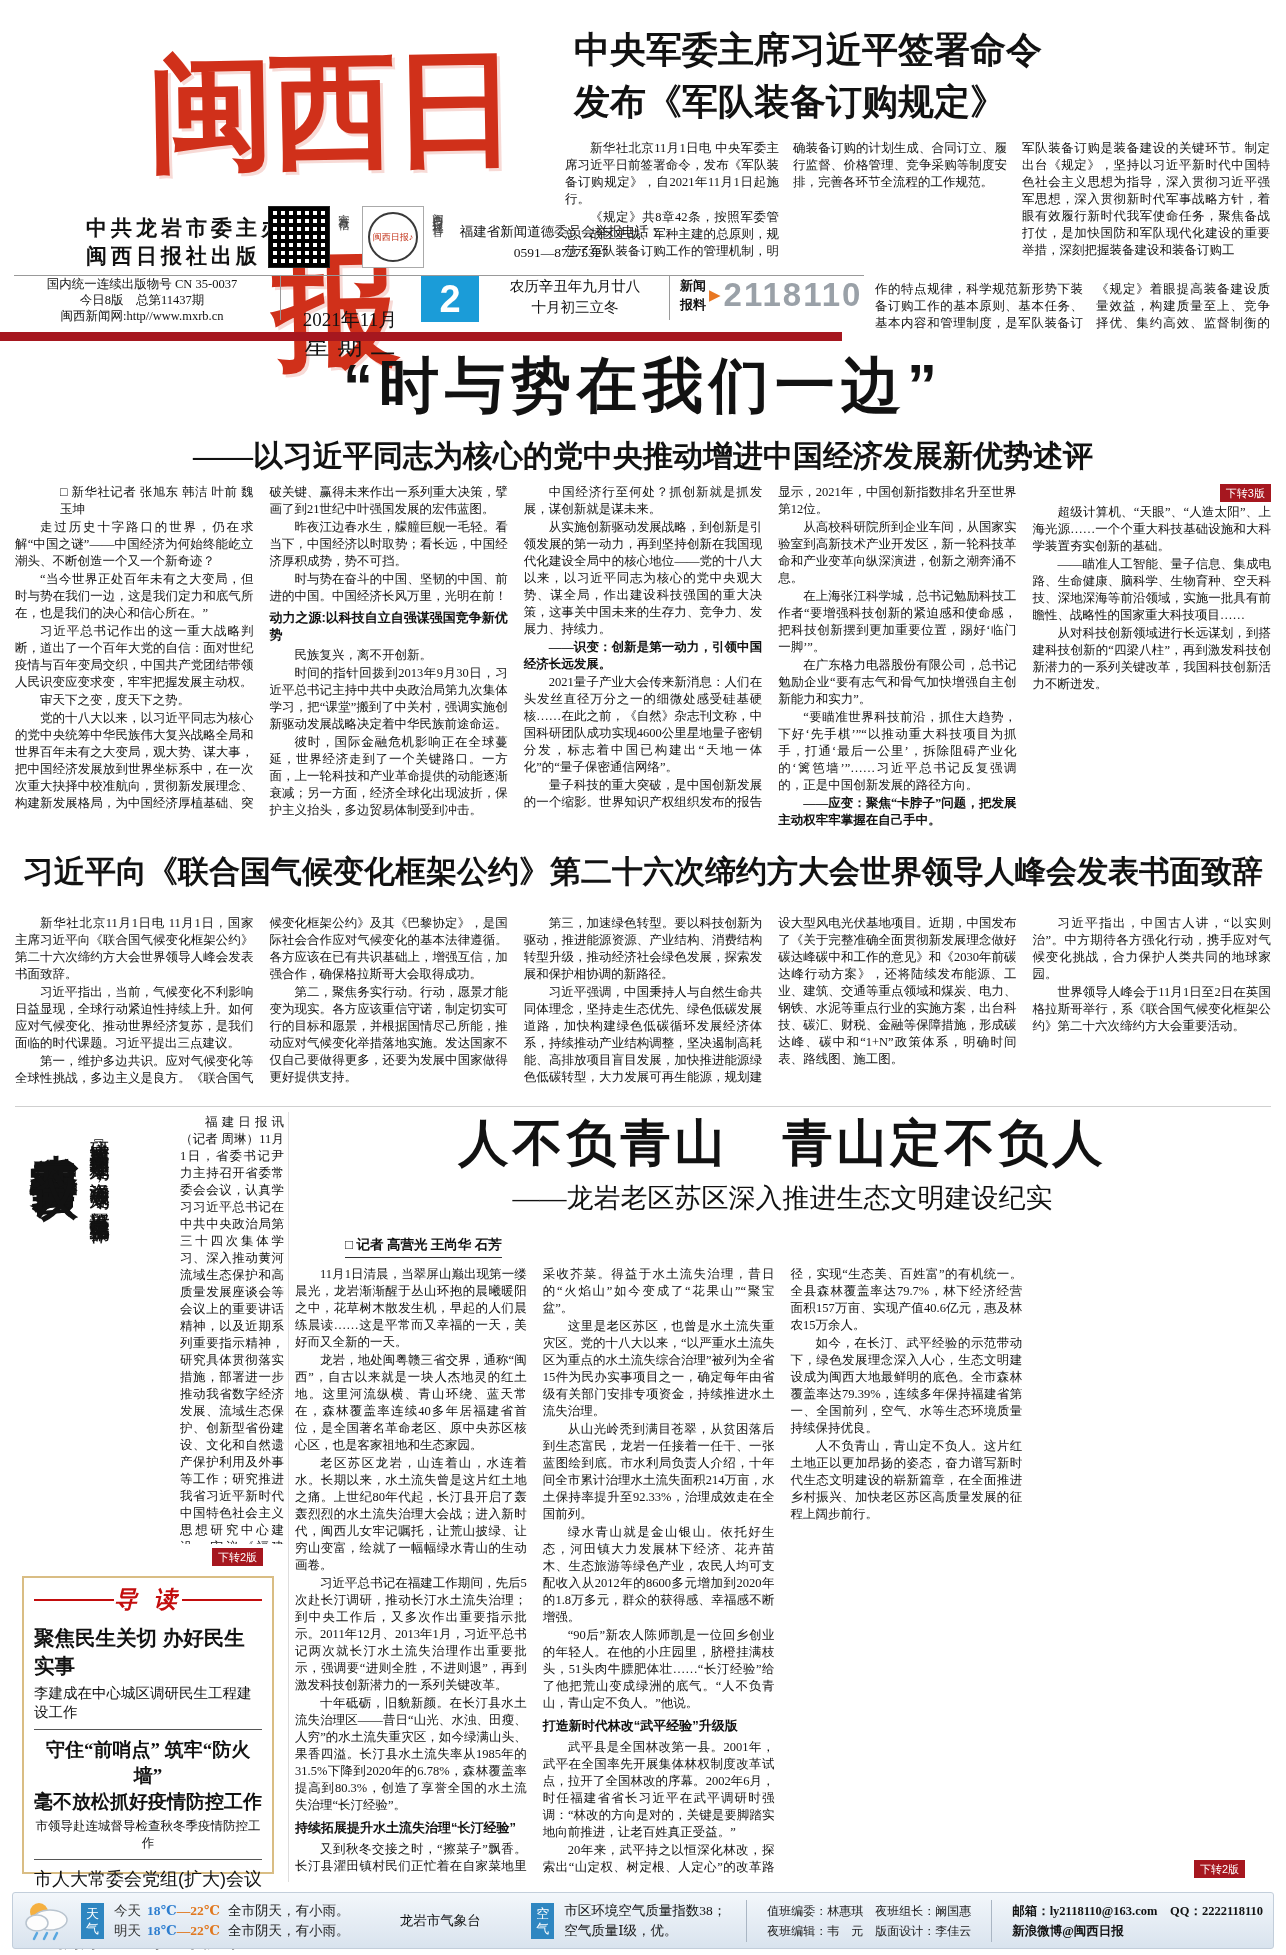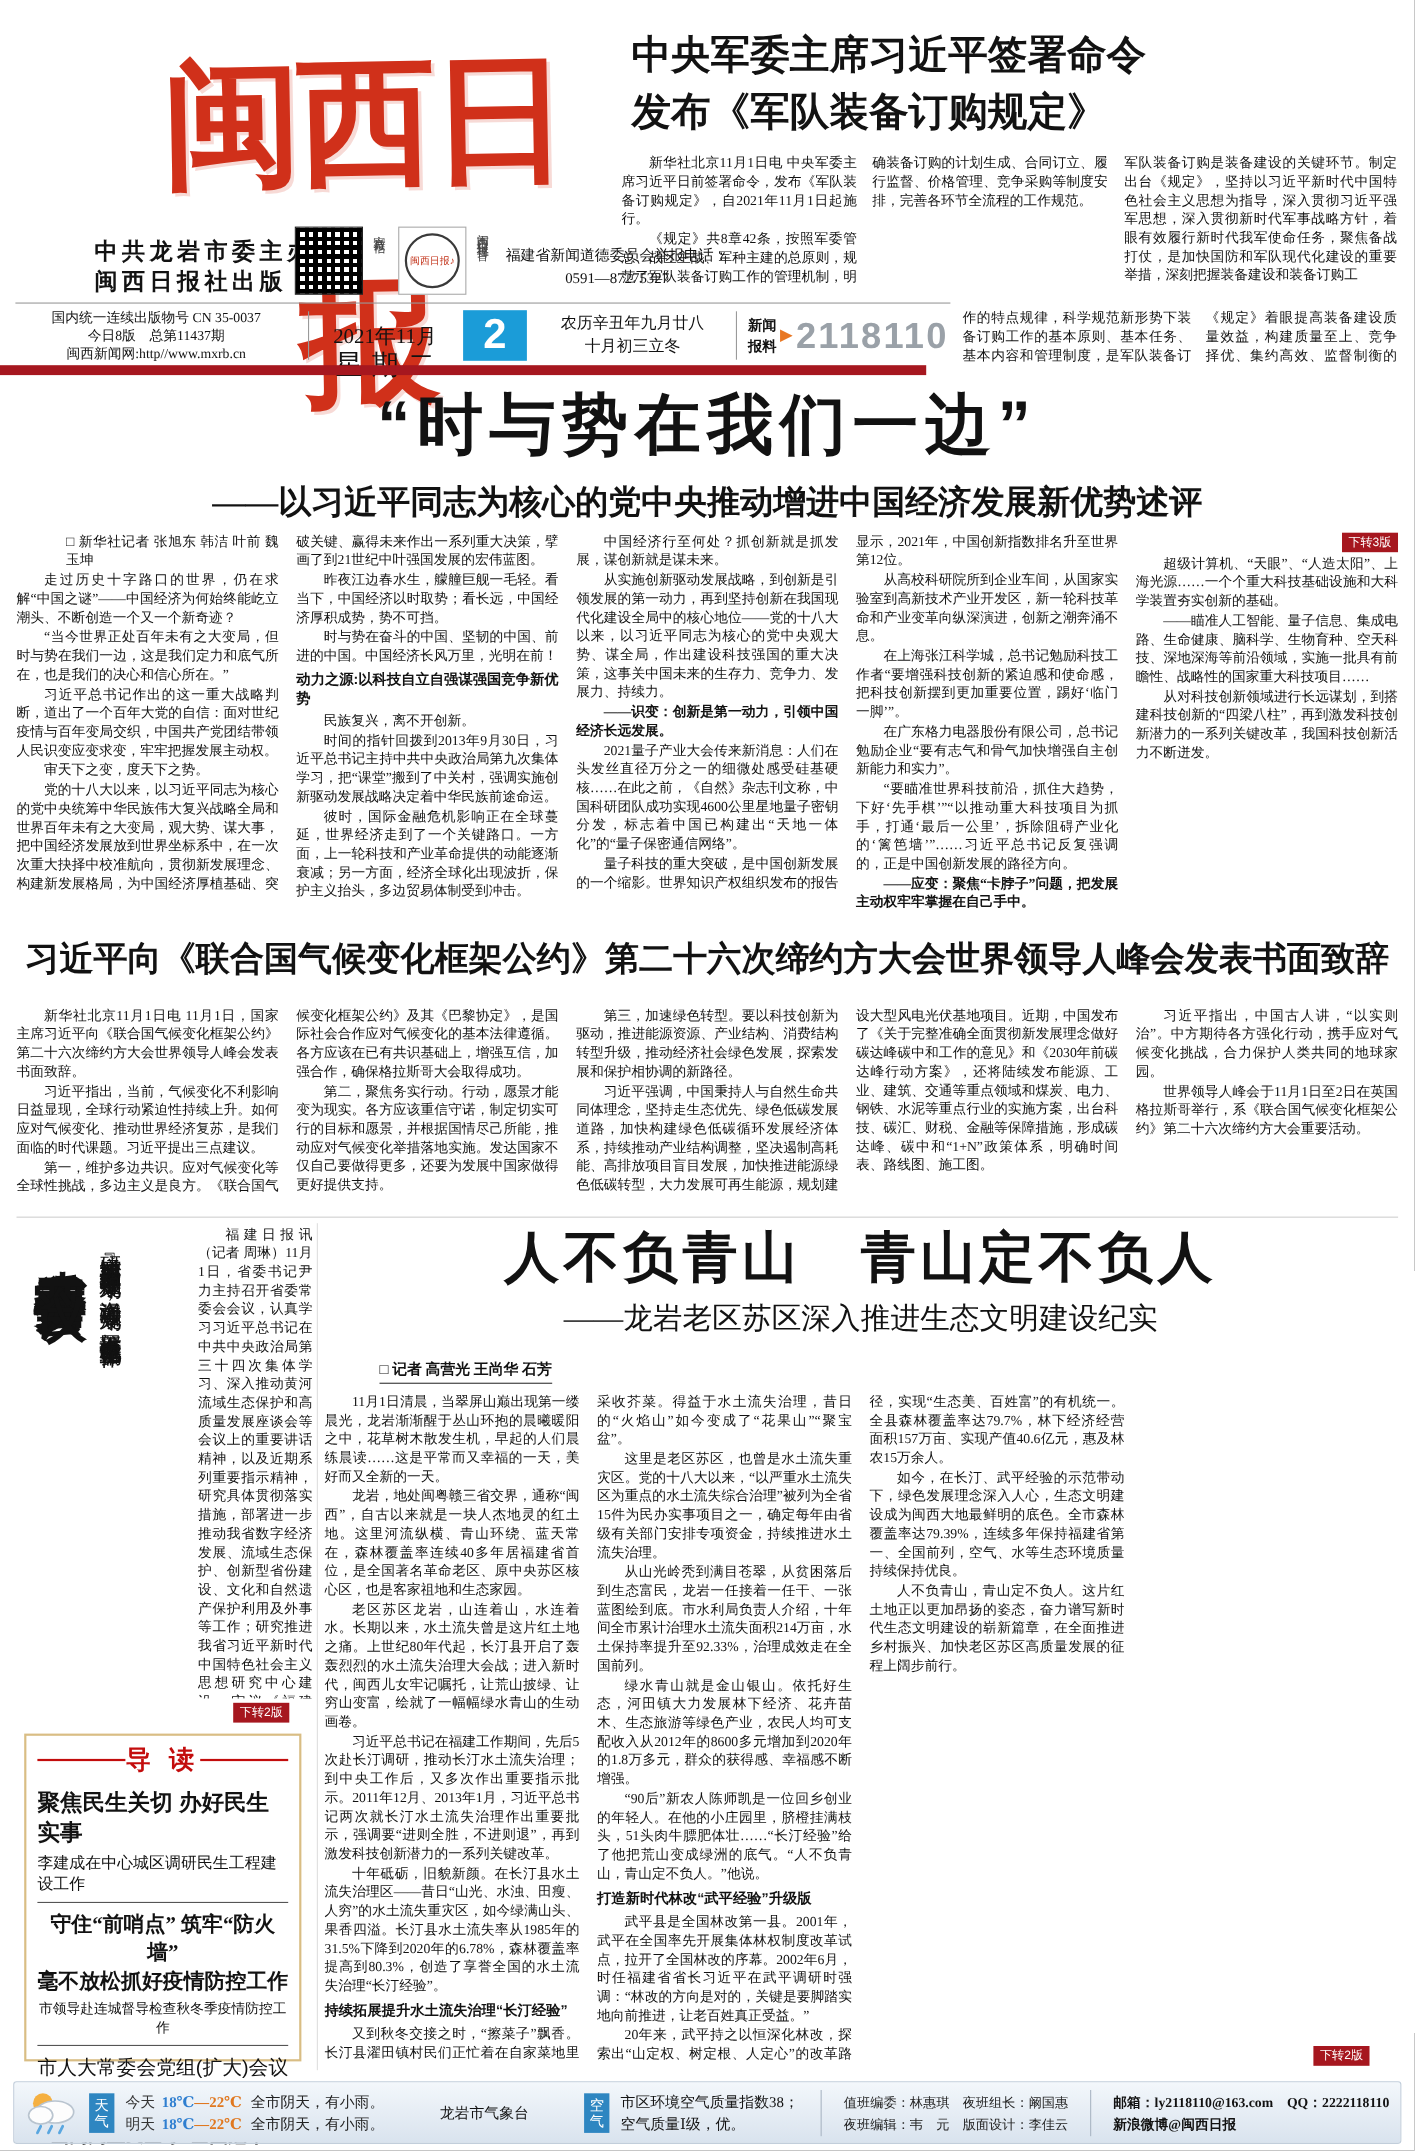--- a/index.html
+++ b/index.html
@@ -30,21 +30,21 @@
   .news{font-size:12.5px;line-height:17px;text-align:justify;}
   .news p{margin:0 0 1px 0;text-indent:2em;}
   .cont p{text-indent:0;}
   #mil-bodyA{left:565px;top:140px;width:442px;height:132px;column-count:2;column-gap:14px;column-fill:auto;overflow:hidden;}
   #mil-bodyB{left:1022px;top:140px;width:248px;height:190px;overflow:hidden;}
   #mil-contA{left:875px;top:281px;width:208px;height:52px;overflow:hidden;}
   #mil-contB{left:1096px;top:281px;width:174px;height:52px;overflow:hidden;}
 
   
   #datebar{left:14px;top:275px;width:850px;height:57px;border-top:1px solid #999;
-        display:flex;align-items:center;}
+        display:flex;align-items:flex-start;}
   .dv{width:1px;height:44px;background:#9a9a9a;margin:0 10px;flex:none;}
   #issue{width:256px;text-align:center;font-size:12.5px;line-height:16px;flex:none;}
   #dateblock{width:118px;text-align:center;flex:none;}
   #dateblock .d1{font-size:19px;line-height:24px;margin-top:32px;}
   #dateblock .d2{font-size:25px;line-height:28px;letter-spacing:8px;padding-left:8px;}
   #daybox{width:58px;height:46px;background:#1b9cd8;color:#fff;flex:none;margin:0 12px;
         font-family:"Liberation Sans",sans-serif;font-weight:bold;font-size:38px;
         display:flex;align-items:center;justify-content:center;}
   #lunar{width:168px;text-align:center;font-size:14.5px;line-height:21px;flex:none;}
   #newsreport{display:flex;align-items:center;flex:none;}
@@ -88,21 +88,21 @@
   #qs-sub{left:295px;top:1180px;width:975px;text-align:center;font-size:27px;}
   #qs-byline{left:345px;top:1236px;font-size:13.5px;font-weight:bold;border-bottom:1px solid #333;padding-bottom:3px;}
   #qs-body{left:295px;top:1266px;width:975px;height:614px;column-count:4;column-gap:16px;column-fill:auto;overflow:hidden;}
   .bold-head{text-indent:0 !important;font-weight:bold;font-family:"Liberation Sans",sans-serif;
         font-size:13px;margin:5px 0 !important;}
   #qs-jump{left:1194px;top:1860px;}
 
   
   #daodu{left:22px;top:1576px;width:252px;height:298px;border:2px solid #d9bd84;box-sizing:border-box;
         padding:6px 10px 4px 10px;background:#fff;}
-  .dd-titlebar{display:flex;align-items:center;gap:0;}
+  .dd-titlebar{display:flex;align-items:center;gap:0;font-style:italic;}
   .dd-line{flex:1;height:2px;background:#c30d0d;}
   .dd-title{color:#c30d0d;font-weight:bold;font-size:23px;letter-spacing:5px;
         font-family:"Liberation Sans",sans-serif;white-space:nowrap;}
   .dd1{font-family:"Liberation Sans",sans-serif;font-weight:bold;font-size:20.5px;margin:9px 0 4px 0;}
   .dd1sub{font-size:14.5px;margin-bottom:4px;}
   hr.dd{border:none;border-top:1px solid #555;margin:7px 0;}
   .dd2{font-size:19px;font-weight:bold;text-align:center;line-height:26px;}
   .dd2sub{font-size:12.5px;text-align:center;margin-top:3px;}
   .dd3{font-size:18px;text-align:center;font-family:"Liberation Sans",sans-serif;}
   .dd4{font-size:17px;text-align:center;font-weight:bold;}

